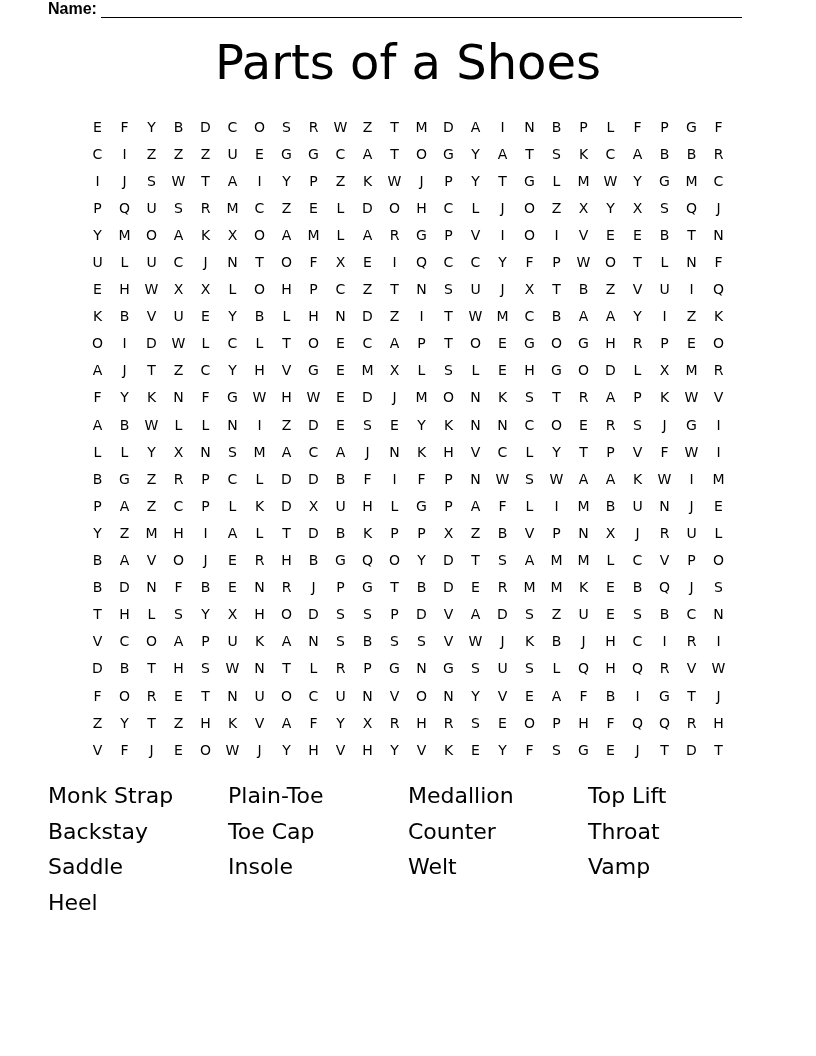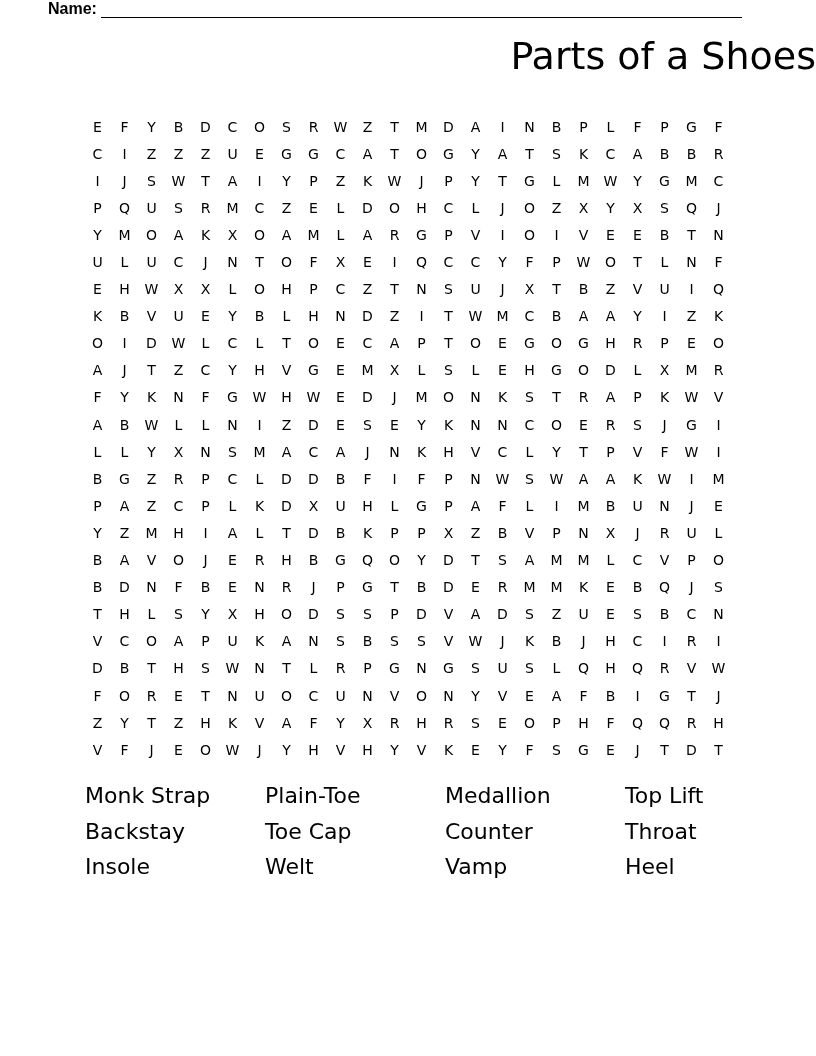--- a/index.html
+++ b/index.html
@@ -4,36 +4,36 @@
   <style>
     html, body { margin: 0; padding: 0; background: #ffffff; }
     body { width: 816px; height: 1056px; position: relative; overflow: hidden; color: #000; }
     .name-row {
       position: absolute; left: 48px; top: -2px; width: 694px; height: 20px;
       font-family: "Liberation Sans", sans-serif; font-size: 16px; display: flex; align-items: flex-end;
     }
     .name-label { white-space: nowrap; font-weight: bold; }
     .name-line { flex: 1; border-bottom: 1px solid #000; margin-left: 4px; height: 14px; }
     .title {
-      position: absolute; left: 0; top: 34px; width: 816px; text-align: right;
-      font-family: "DejaVu Sans", sans-serif; font-size: 38px; font-weight: normal; letter-spacing: 0px;
+      position: absolute; left: 0; top: 34px; width: 816px; text-align: center;
+      font-family: "DejaVu Sans", sans-serif; font-size: 48px; font-weight: normal; letter-spacing: 0px;
     }
     .grid {
       position: absolute; left: 84px; top: 113px;
       display: grid; grid-template-columns: repeat(24, 27px); grid-auto-rows: 27.1px;
       font-family: "DejaVu Sans", sans-serif; font-size: 14px; letter-spacing: 0;
     }
     .cell { display: flex; align-items: center; justify-content: center; }
     .words {
       position: absolute; left: 48px; top: 778px;
       display: grid; grid-template-columns: repeat(4, 180px); grid-auto-rows: 35.6px;
       grid-auto-flow: row;
       font-family: "DejaVu Sans", sans-serif; font-size: 22px;
     }
-    .word { white-space: nowrap; line-height: 35px; margin-left: 37px; }
+    .word { white-space: nowrap; line-height: 35px; }
   </style>
 </head>
 <body>
 
 <div class="name-row">
   <span class="name-label">Name:</span>
   <span class="name-line"></span>
 </div>
 
 <div class="title">Parts of a Shoes</div>
@@ -619,17 +619,18 @@
 
 <div class="words" id="words">
     <span class="word">Monk Strap</span>
     <span class="word">Plain-Toe</span>
     <span class="word">Medallion</span>
     <span class="word">Top Lift</span>
     <span class="word">Backstay</span>
     <span class="word">Toe Cap</span>
     <span class="word">Counter</span>
     <span class="word">Throat</span>
+    <span class="word">Saddle</span>
     <span class="word">Insole</span>
     <span class="word">Welt</span>
     <span class="word">Vamp</span>
     <span class="word">Heel</span>
   </div>
 
 </body></html>

